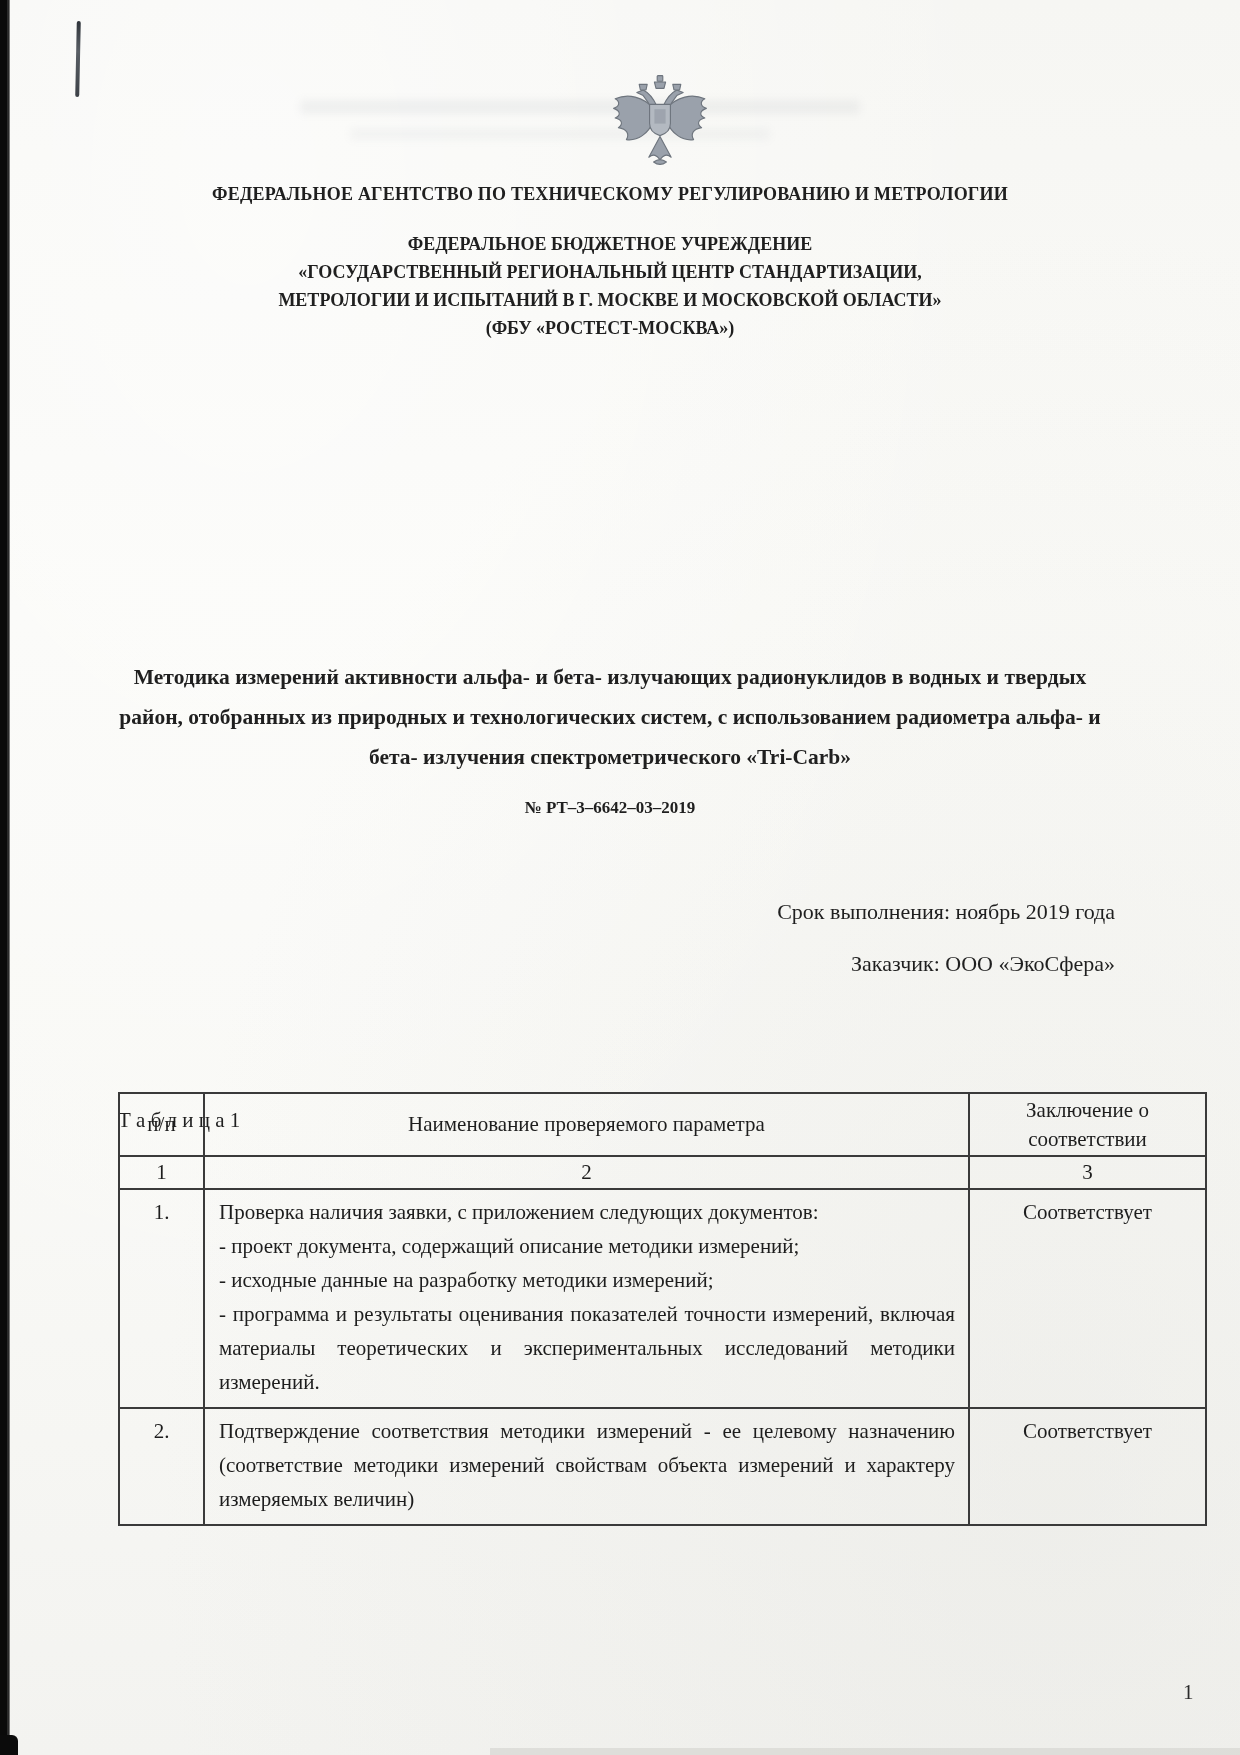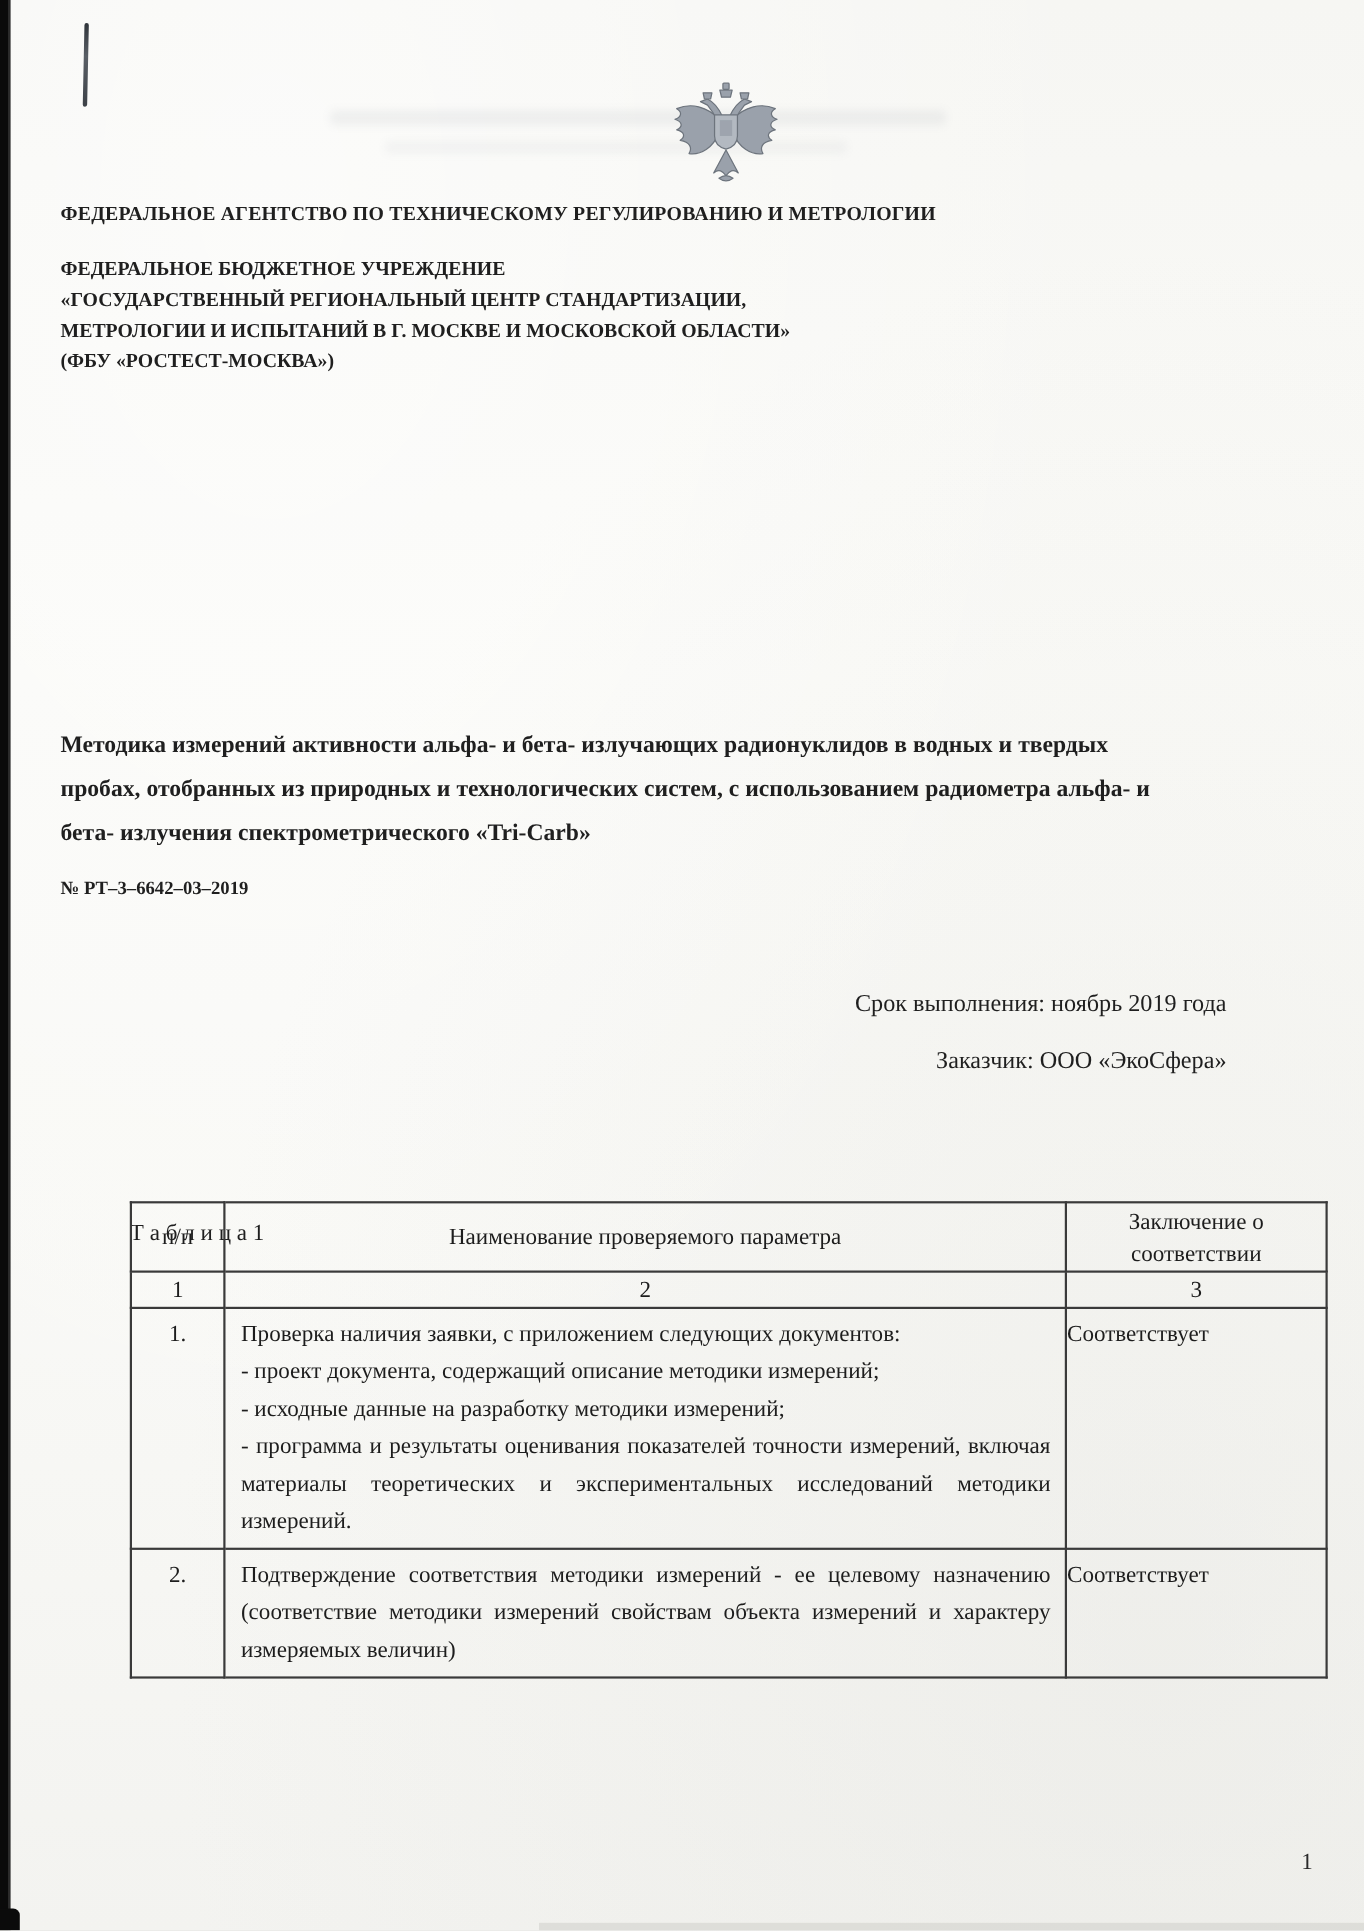--- a/index.html
+++ b/index.html
@@ -24,21 +24,21 @@
   .ghost-line { position:absolute; background:#8a909a; filter:blur(4px); border-radius:4px; }
   .ghost-1 { left:300px; top:100px; width:560px; height:14px; opacity:.10; }
   .ghost-2 { left:350px; top:128px; width:420px; height:12px; opacity:.07; }
   .bottom-strip { position:absolute; left:490px; right:0; bottom:0; height:7px; background:#d4d4d0; opacity:.65; }
 
   
   .emblem { position:absolute; left:604px; top:68px; width:112px; height:108px; }
   .emblem svg { width:100%; height:100%; }
 
   
-  .c { position:absolute; left:55px; width:1110px; text-align:left; }
+  .c { position:absolute; left:55px; width:1110px; text-align:center; }
   .l { position:absolute; left:115px; width:1000px; text-align:right; }
   .agency { top:184px; font-size:18px; font-weight:bold; letter-spacing:.2px; }
   .org { top:230px; font-size:18px; font-weight:bold; line-height:28px; }
   .accred { top:378px; font-size:20.5px; line-height:28px; }
   .doc-title { top:521px; font-size:24px; font-weight:bold; line-height:35px; }
   .doc-title .inner { display:inline-block; max-width:880px; }
   .subtitle { top:657px; font-size:21.5px; font-weight:bold; line-height:40px; }
   .subtitle .inner { display:inline-block; max-width:1010px; }
   .doc-number { top:798px; font-size:17px; font-weight:bold; }
   .deadline { top:899px; font-size:22px; }
@@ -51,21 +51,21 @@
     border-collapse:collapse; table-layout:fixed; font-size:21px; color:#1d1d1d; }
   .doc-table td { border:2px solid #3a3a3a; vertical-align:top; padding:0; }
   .col-num  { width:85px; }
   .col-par  { width:765px; }
   .col-conc { width:237px; }
   .th-cell { text-align:center; vertical-align:middle !important; line-height:29px; }
   .hdr-row td { height:61px; }
   .idx-row td { height:31px; text-align:center; line-height:31px; vertical-align:middle !important; }
   .cell-num { text-align:center; padding-top:5px !important; line-height:34px; }
   .cell-par { text-align:justify; white-space:pre-line; padding:5px 13px 8px 14px !important; line-height:34px; }
-  .cell-conc { padding-top:5px !important; line-height:34px; }
+  .cell-conc { text-align:center; padding-top:5px !important; line-height:34px; }
 
   .page-number { position:absolute; left:1183px; top:1680px; font-size:21px; color:#2a2a2a; }
 </style>
 </head>
 <body>
 
 <div class="page">
 
   <div class="scan-edge-left"></div>
   <div class="scan-corner-blob"></div>
@@ -105,21 +105,21 @@
   <div class="c org">
     <div>ФЕДЕРАЛЬНОЕ БЮДЖЕТНОЕ УЧРЕЖДЕНИЕ</div>
     <div>«ГОСУДАРСТВЕННЫЙ РЕГИОНАЛЬНЫЙ ЦЕНТР СТАНДАРТИЗАЦИИ,</div>
     <div>МЕТРОЛОГИИ И ИСПЫТАНИЙ В Г. МОСКВЕ И МОСКОВСКОЙ ОБЛАСТИ»</div>
     <div>(ФБУ «РОСТЕСТ-МОСКВА»)</div>
   </div>
 
 
 
   <div class="c subtitle">
-    <span class="inner">Методика измерений активности альфа- и бета- излучающих радионуклидов в водных и твердых пробах, отобранных из природных и технологических систем, с использованием радиометра альфа- и бета- излучения спектрометрического «Tri-Carb»</span>
+    <span class="inner">Методика измерений активности альфа- и бета- излучающих радионуклидов в водных и твердых район, отобранных из природных и технологических систем, с использованием радиометра альфа- и бета- излучения спектрометрического «Tri-Carb»</span>
   </div>
 
   <div class="c doc-number">№ РТ–3–6642–03–2019</div>
 
   <div class="l deadline">Срок выполнения: ноябрь 2019 года</div>
   <div class="l customer">Заказчик: ООО «ЭкоСфера»</div>
 
   <div class="table-caption">Т а б л и ц а 1</div>
 
   <table class="doc-table">

